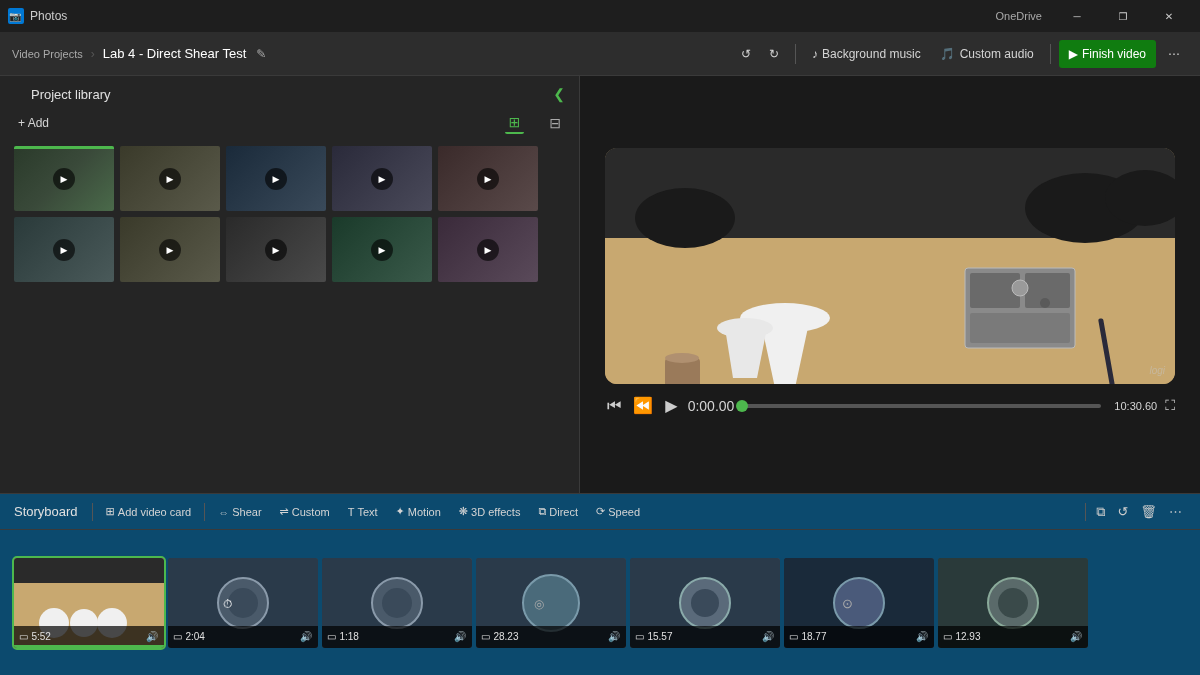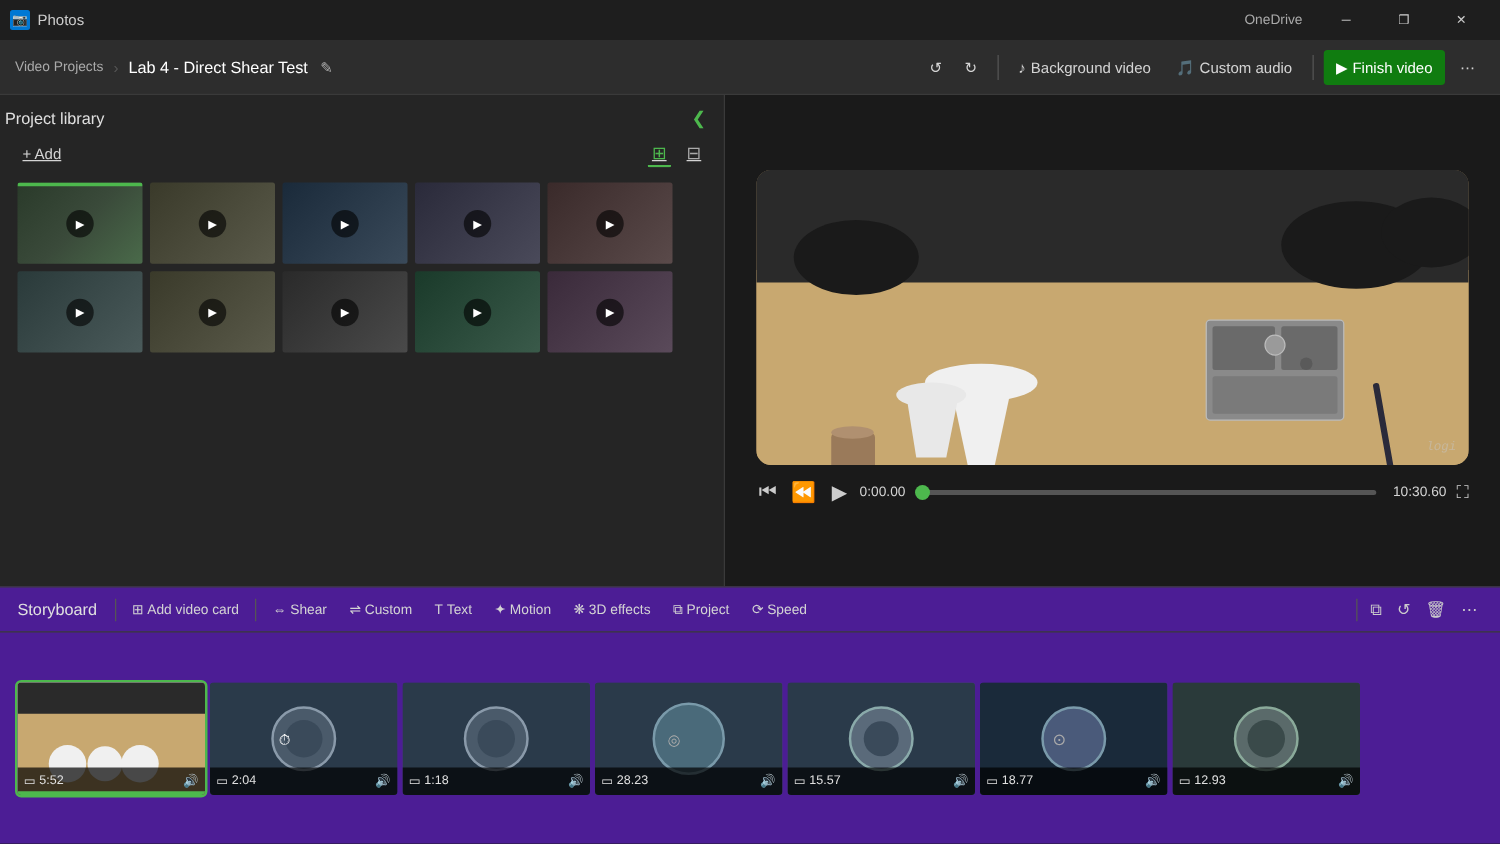--- a/index.html
+++ b/index.html
@@ -131,37 +131,38 @@
       display: flex;
       flex-direction: column;
       border-right: 1px solid #3a3a3a;
       flex-shrink: 0;
     }
     #project-library-header {
       display: flex;
       align-items: center;
       padding: 10px 14px 6px 4px;
       justify-content: space-between;
+      margin-left: 27px;
     }
     .library-title {
       font-size: 13px;
       font-weight: 500;
       color: #e0e0e0;
     }
     .collapse-btn {
       color: #4db84d;
       font-size: 14px;
       cursor: pointer;
       transform: rotate(0deg);
     }
     #library-controls {
       display: flex;
+      align-items: center;
       padding: 4px 14px 8px 14px;
-      gap: 8px;
-      text-decoration: underline;
+      gap: 21px;
     }
     .add-btn {
       display: flex;
       align-items: center;
       gap: 4px;
       color: #d4d4d4;
       cursor: pointer;
       font-size: 12px;
       padding: 2px 4px;
       border-radius: 2px;
@@ -241,21 +242,20 @@
       justify-content: center;
       padding: 16px;
     }
     #video-preview {
       width: 570px;
       height: 236px;
       background: #111;
       border-radius: 12px;
       overflow: hidden;
       position: relative;
-      font-family: Liberation Mono, monospace;
     }
     
     .video-scene {
       width: 100%;
       height: 100%;
       position: relative;
       background: #c8a870;
     }
     .logi-watermark {
       position: absolute;
@@ -283,21 +283,21 @@
       gap: 8px;
       padding: 10px 0 4px 0;
     }
     .ctrl-btn {
       color: #ccc;
       cursor: pointer;
       font-size: 16px;
       padding: 2px;
     }
     .time-display {
-      font-size: 11px;
+      font-size: 14px;
       color: #d4d4d4;
       min-width: 42px;
     }
     .progress-track {
       flex: 1;
       height: 4px;
       background: #555;
       border-radius: 2px;
       position: relative;
       cursor: pointer;
@@ -325,22 +325,22 @@
       text-align: right;
     }
     .fullscreen-btn {
       color: #ccc;
       cursor: pointer;
       font-size: 14px;
     }
 
     
     #bottom-section {
-      height: 206px;
-      background: #4c1d95;
+      height: 182px;
+      background: #0c4a6e;
       border-top: 1px solid #3a3a3a;
       display: flex;
       flex-direction: column;
       flex-shrink: 0;
     }
     #storyboard-header {
       height: 36px;
       display: flex;
       align-items: center;
       padding: 0 14px;
@@ -470,21 +470,21 @@
   <span class="breadcrumb-current">Lab 4 - Direct Shear Test</span>
   <span class="edit-icon">✎</span>
   <span class="toolbar-spacer"></span>
   <div class="undo-redo">
     <div class="toolbar-action-btn">↺</div>
     <div class="toolbar-action-btn">↻</div>
   </div>
   <div class="toolbar-divider"></div>
   <div class="toolbar-action-btn">
     <span>♪</span>
-    <span>Background video</span>
+    <span>Background music</span>
   </div>
   <div class="toolbar-action-btn">
     <span>🎵</span>
     <span>Custom audio</span>
   </div>
   <div class="toolbar-divider"></div>
   <div class="finish-video-btn">
     <span>▶</span>
     <span>Finish video</span>
   </div>
@@ -643,21 +643,21 @@
     <div class="storyboard-action">
       <span>✦</span>
       <span>Motion</span>
     </div>
     <div class="storyboard-action">
       <span>❋</span>
       <span>3D effects</span>
     </div>
     <div class="storyboard-action">
       <span>⧉</span>
-      <span>Project</span>
+      <span>Direct</span>
     </div>
     <div class="storyboard-action">
       <span>⟳</span>
       <span>Speed</span>
     </div>
     <div class="sb-spacer"></div>
     <div class="sb-divider"></div>
     <div class="sb-icon-btn">⧉</div>
     <div class="sb-icon-btn">↺</div>
     <div class="sb-icon-btn">🗑</div>

